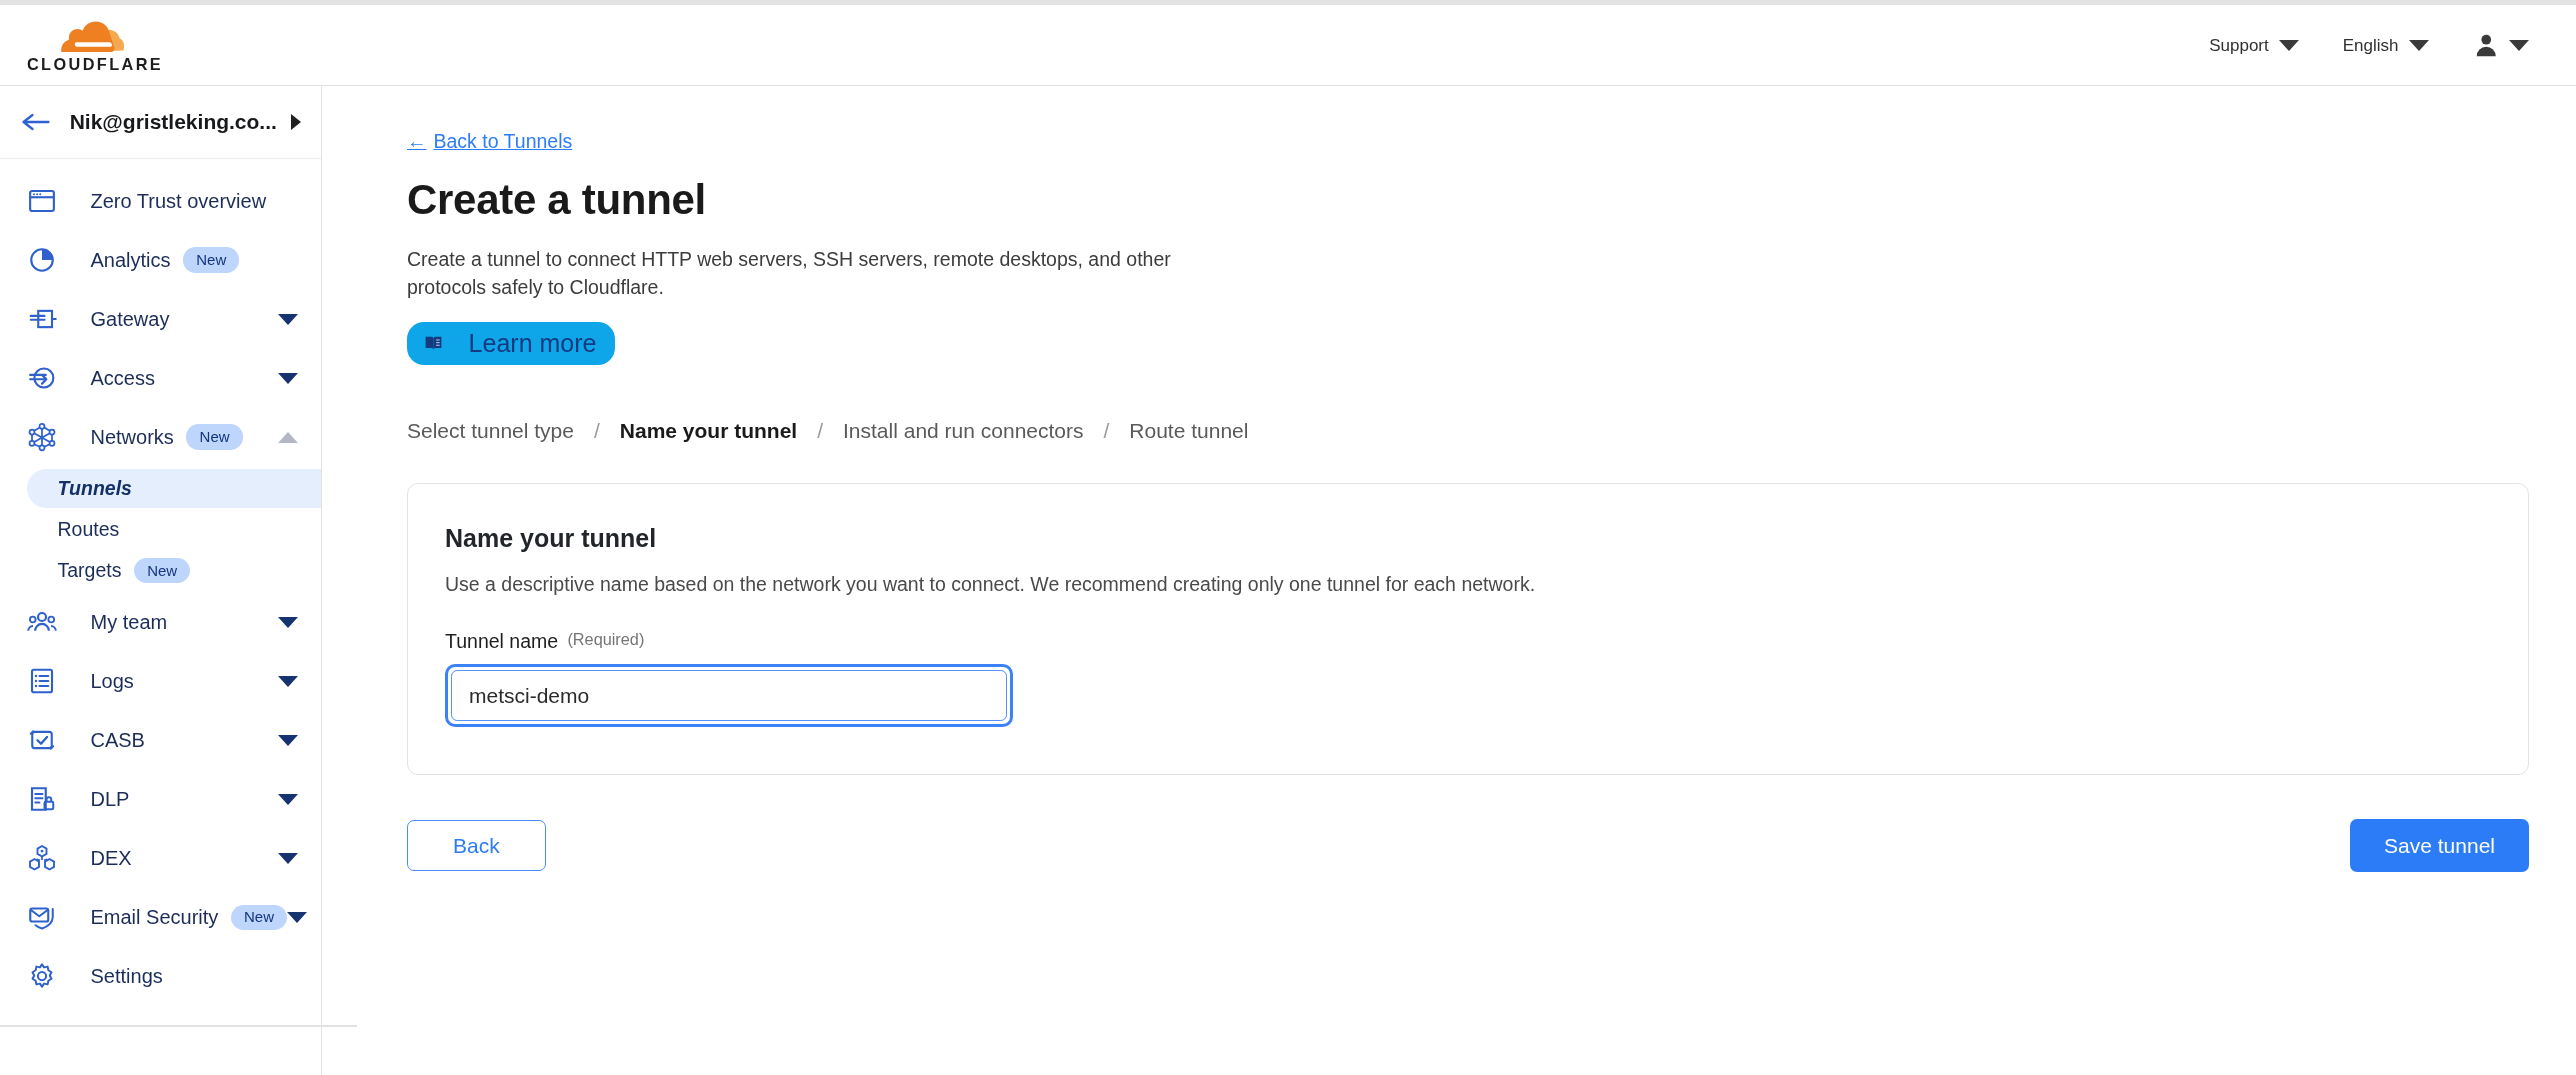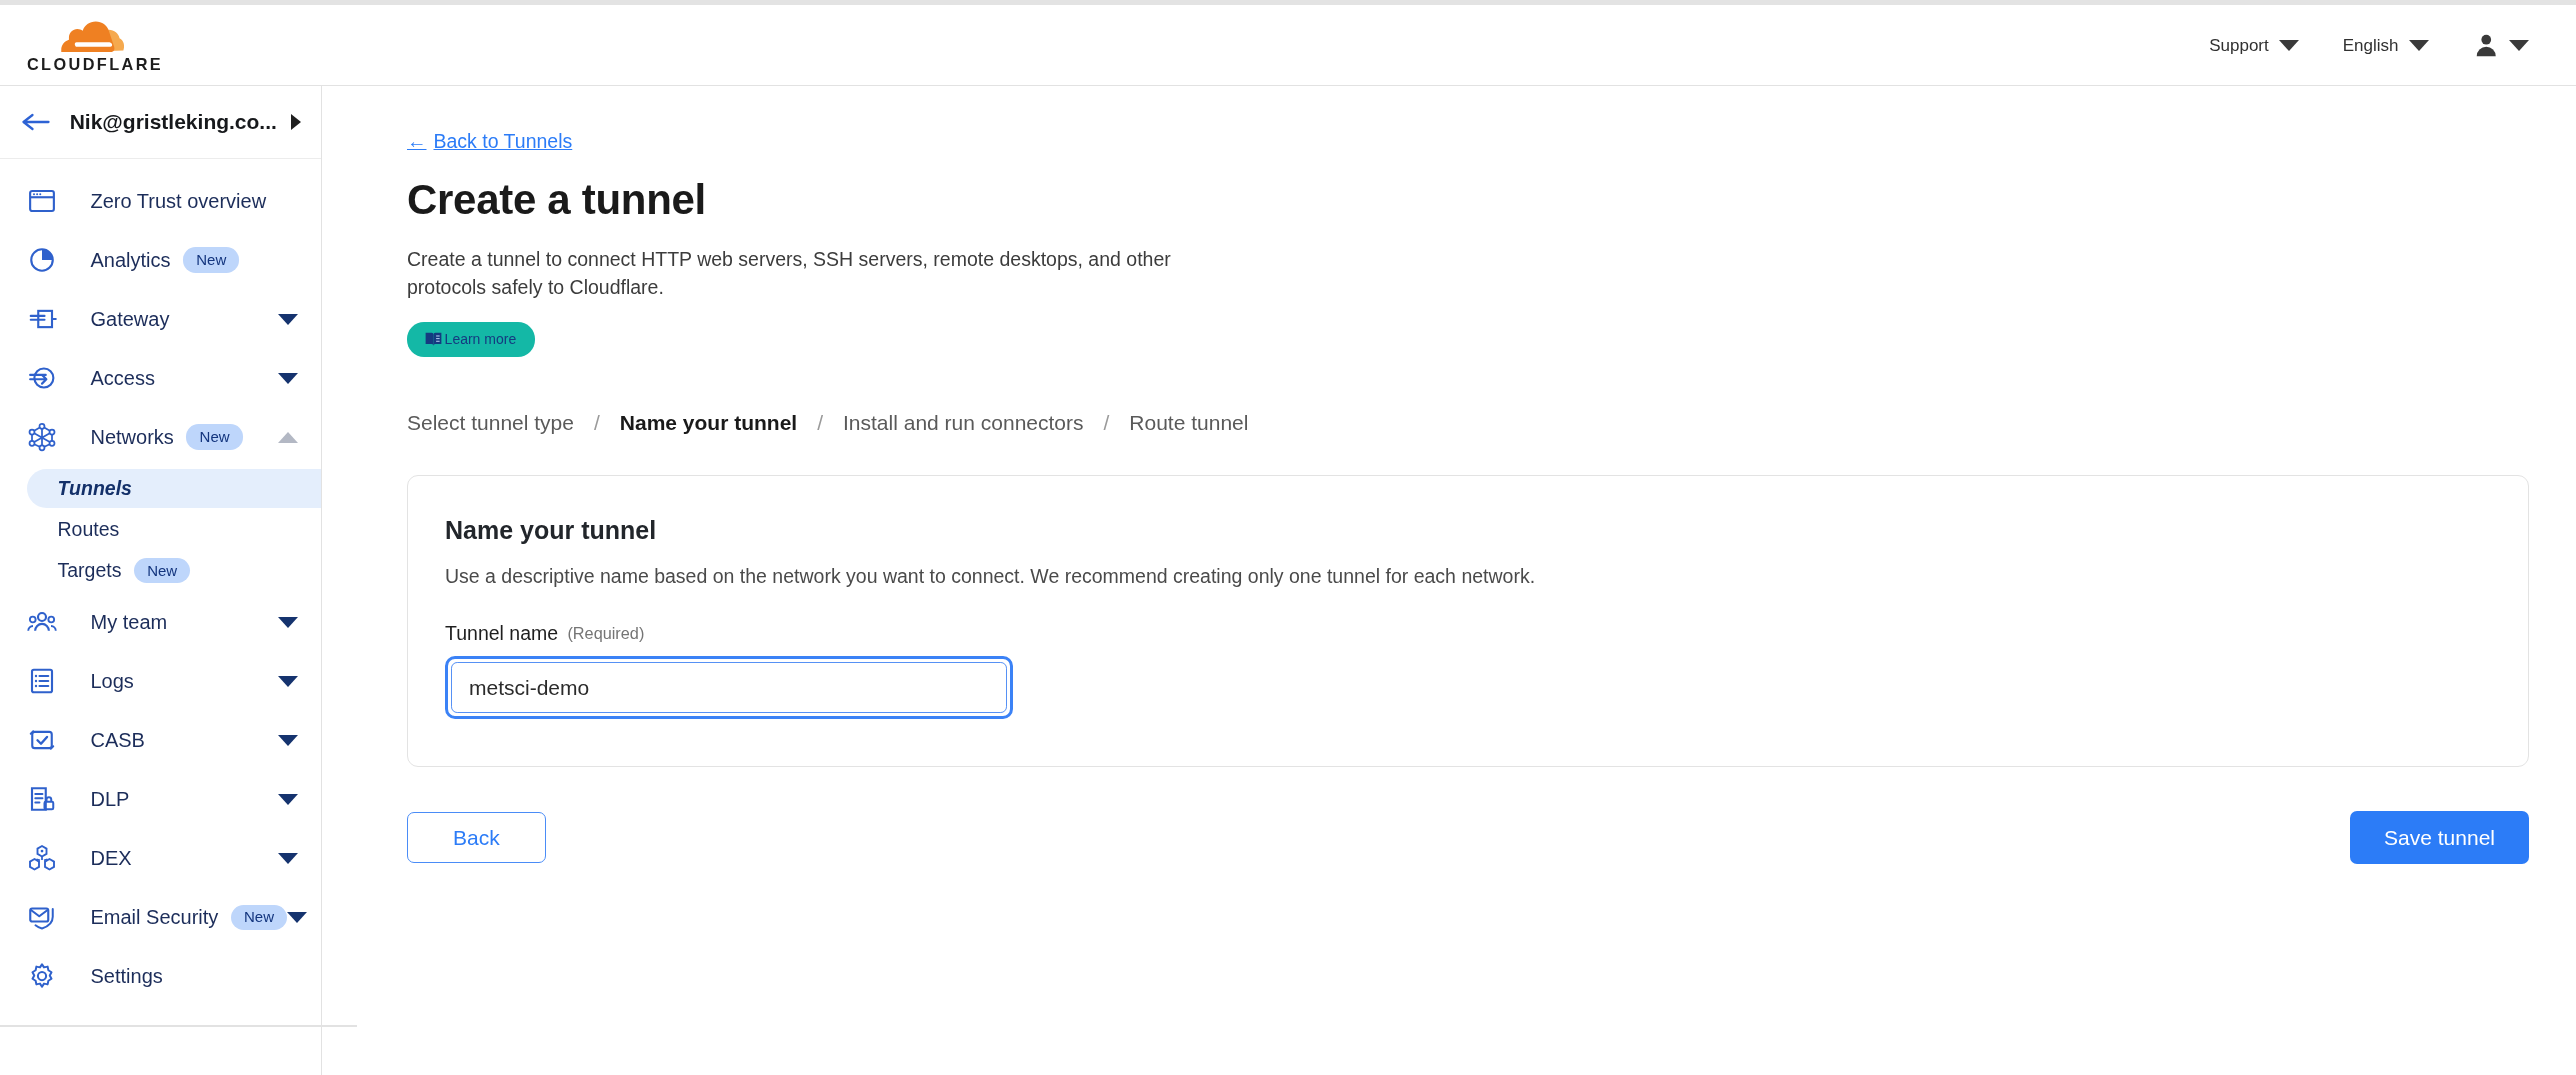--- a/index.html
+++ b/index.html
@@ -115,23 +115,23 @@
   }
   .page-title {
     font-size: 42px; font-weight: 700; color: #1a1a1a;
     letter-spacing: -0.3px; margin-bottom: 21px;
   }
   .page-desc {
     font-size: 19.5px; color: #3c3c3c; line-height: 1.45; max-width: 802px;
     margin-bottom: 20px;
   }
   .learn-more {
-    display: inline-flex; align-items: center; gap: 1px;
-    background: #14b8a6; color: #153a80; border-radius: 17px;
-    padding: 7px 18.7px 7.8px 15.6px; font-size: 14px; cursor: pointer;
+    display: inline-flex; align-items: center; gap: 25px;
+    background: #0ea5e9; color: #153a80; border-radius: 17px;
+    padding: 7px 18.7px 7.8px 15.6px; font-size: 25px; cursor: pointer;
   }
   .book-icon { width: 21px; height: 21px; display: block; }
 
   
   .steps {
     margin-top: 54px; display: flex; align-items: center;
     font-size: 21px; color: #5a5a5a; gap: 0;
   }
   .step { cursor: pointer; white-space: nowrap; }
   .step.current { font-weight: 700; color: #1a1a1a; cursor: default; }
@@ -140,21 +140,21 @@
   
   .card {
     margin-top: 40px; border: 1.6px solid #e3e3e3; border-radius: 11px;
     background: #fff; padding: 40px 37px 47px 37px; width: 2122px;
   }
   .card-title {
     font-size: 25px; font-weight: 700; color: #22262b; margin-bottom: 20px;
   }
   .card-desc { font-size: 19.5px; color: #4a4a4a; margin-bottom: 34px; }
   .field-label-row {
-    display: flex; align-items: center; gap: 9.3px; margin-bottom: 11px; margin-top: 32px;
+    display: flex; align-items: flex-start; gap: 9.3px; margin-bottom: 11px; margin-top: 32px;
   }
   .field-label { font-size: 19.5px; color: #1f1f1f; }
   .field-req { font-size: 16.3px; color: #757575; }
   .input-focus-ring {
     width: 568px; border: 3.9px solid #3b82f6; border-radius: 10px;
     padding: 3px; background: #fff;
   }
   .tunnel-input {
     width: 100%; height: 51px; border: 1.6px solid #5691f5; border-radius: 6.2px;
     font-size: 21px; color: #2b2b2b; padding: 0 17px;

